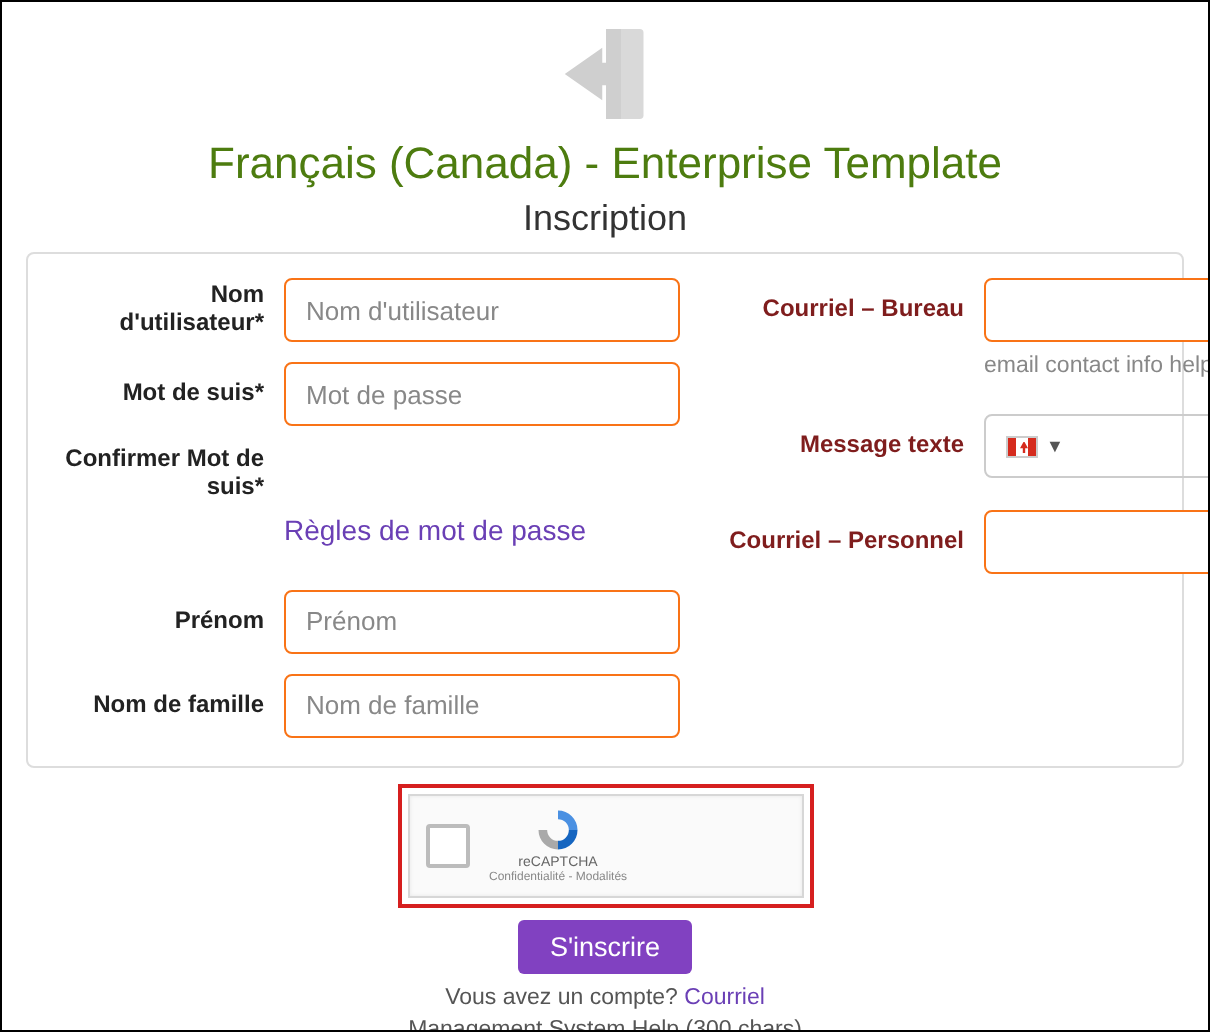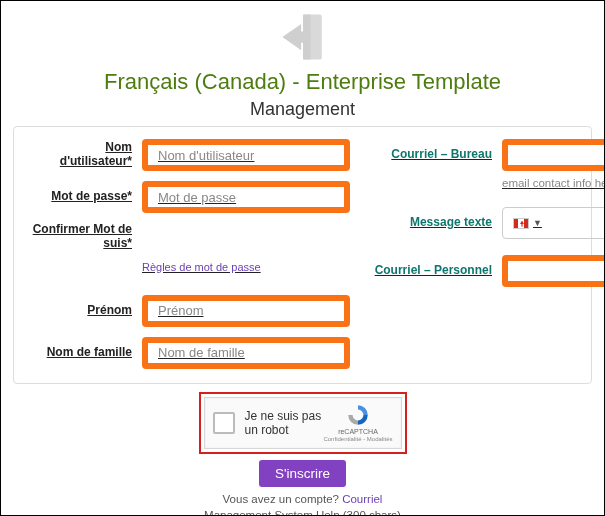--- a/index.html
+++ b/index.html
@@ -3,28 +3,28 @@
 <meta charset="utf-8">
 <style>
   * { box-sizing: border-box; margin: 0; padding: 0; }
   body { font-family: "Segoe UI", Arial, sans-serif; background: #fff; color: #222; width: 605px; height: 516px; overflow: hidden; border: 1px solid #000; position: relative; }
   .wrap { padding: 6px 12px 4px 12px; }
   .logo-wrap { display: flex; justify-content: center; }
   .logo { width: 60px; height: 60px; }
   h1.title { text-align: center; font-weight: 400; font-size: 22px; color: #4d7c0f; margin-top: 2px; }
   h2.subtitle { text-align: center; font-weight: 400; font-size: 18px; color: #333; margin-top: 4px; margin-bottom: 6px; }
   .panel { border: 1px solid #ddd; border-radius: 4px; padding: 12px 18px 14px 18px; display: flex; gap: 24px; }
-  .col { flex: 1; display: flex; flex-direction: column; gap: 10px; text-decoration: underline; }
+  .col { flex: 1; display: flex; flex-direction: column; gap: 10px; }
   .col.left { flex: 1.05; }
   .row { display: flex; align-items: center; gap: 10px; }
   .lbl { width: 100px; text-align: right; font-size: 12px; font-weight: 700; color: #222; line-height: 1.15; }
-  .rlbl { width: 118px; text-align: right; font-size: 12px; font-weight: 700; color: #0f766e; line-height: 1.15; }
-  .inp { flex: 1; height: 32px; border: 6px solid #f97316; border-radius: 4px; padding: 0 10px; font-size: 13px; color: #555; }
+  .rlbl { width: 118px; text-align: right; font-size: 12px; font-weight: 700; color: #7f1d1d; line-height: 1.15; }
+  .inp { flex: 1; height: 32px; border: 1px solid #f97316; border-radius: 4px; padding: 0 10px; font-size: 13px; color: #555; }
   .inp::placeholder { color: #888; }
-  .help-link { color: #6a3fb5; font-size: 11px; text-decoration: none; cursor: pointer; }
+  .help-link { color: #6a3fb5; font-size: 14px; text-decoration: none; cursor: pointer; }
   .help-link-row { margin-left: 110px; margin-top: -4px; }
   .helptext { color: #888; font-size: 11.5px; margin-left: 128px; margin-top: -4px; }
   .phone-box { flex: 1; display: flex; align-items: center; height: 32px; border: 1px solid #ccc; border-radius: 4px; padding: 0 10px; }
   .flag { width: 16px; height: 11px; background: #fff; border: 0.5px solid #ccc; position: relative; margin-right: 4px; }
   .flag::before, .flag::after { content: ""; position: absolute; top: 0; bottom: 0; width: 4px; background: #d52b1e; }
   .flag::before { left: 0; } .flag::after { right: 0; }
   .flag .leaf { position: absolute; left: 6px; top: 2px; width: 4px; height: 6px; background: #d52b1e; clip-path: polygon(50% 0,100% 60%,65% 60%,65% 100%,35% 100%,35% 60%,0 60%); }
   .caret { font-size: 9px; color: #555; }
   .captcha-frame { margin: 8px auto 6px auto; width: 208px; padding: 3px; border: 2px solid #d61f1f; }
   .captcha { height: 52px; border: 1px solid #d7d7d7; background: #fafafa; display: flex; align-items: center; padding: 0 8px; box-shadow: 0 0 2px rgba(0,0,0,0.08) inset; }
@@ -43,30 +43,30 @@
 
 <div class="wrap">
   <div class="logo-wrap">
     <svg class="logo" viewBox="0 0 64 64">
       <rect x="32" y="8" width="20" height="48" rx="2" fill="#d9d9d9"></rect>
       <rect x="32" y="8" width="8" height="48" fill="#cfcfcf"></rect>
       <polygon points="10,32 30,18 30,26 40,26 40,38 30,38 30,46" fill="#cfcfcf"></polygon>
     </svg>
   </div>
   <h1 class="title">Français (Canada) - Enterprise Template</h1>
-  <h2 class="subtitle">Management</h2>
+  <h2 class="subtitle">Inscription</h2>
 
   <div class="panel">
     <div class="col left">
       <div class="row">
         <div class="lbl">Nom d'utilisateur*</div>
         <input class="inp" placeholder="Nom d'utilisateur" style="">
       </div>
       <div class="row">
-        <div class="lbl">Mot de passe*</div>
+        <div class="lbl">Mot de suis*</div>
         <input type="password" class="inp" placeholder="Mot de passe" style="">
       </div>
       <div class="row">
         <div class="lbl">Confirmer Mot de suis*</div>
       </div>
       <div class="help-link-row">
         <a class="help-link">Règles de mot de passe</a>
       </div>
       <div class="row" style="margin-top:10px;">
         <div class="lbl">Prénom</div>
@@ -96,21 +96,20 @@
       <div class="row" style="margin-top:6px;">
         <div class="rlbl">Courriel – Personnel</div>
         <input class="inp" style="">
       </div>
     </div>
   </div>
 
   <div class="captcha-frame">
     <div class="captcha">
       <div class="cb"></div>
-      <div class="txt">Je ne suis pas un robot</div>
       <div class="rc">
         <svg viewBox="0 0 48 48">
           <path d="M24 6 A18 18 0 0 1 42 24 L34 24 A10 10 0 0 0 24 14 Z" fill="#4a90e2"></path>
           <path d="M42 24 A18 18 0 0 1 24 42 L24 34 A10 10 0 0 0 34 24 Z" fill="#1565c0"></path>
           <path d="M24 42 A18 18 0 0 1 6 24 L14 24 A10 10 0 0 0 24 34 Z" fill="#a9a9a9"></path>
         </svg>
         <span>reCAPTCHA</span>
         <span class="tiny">Confidentialité - Modalités</span>
       </div>
     </div>

